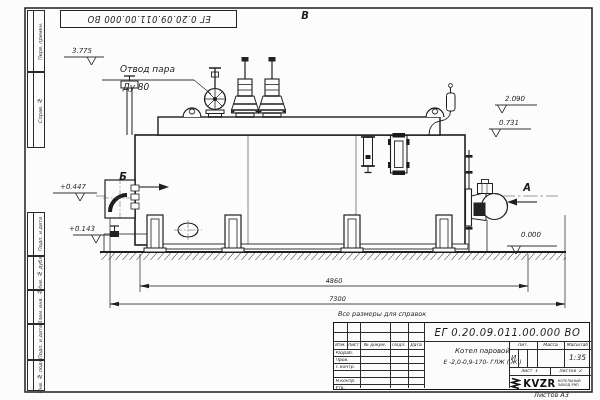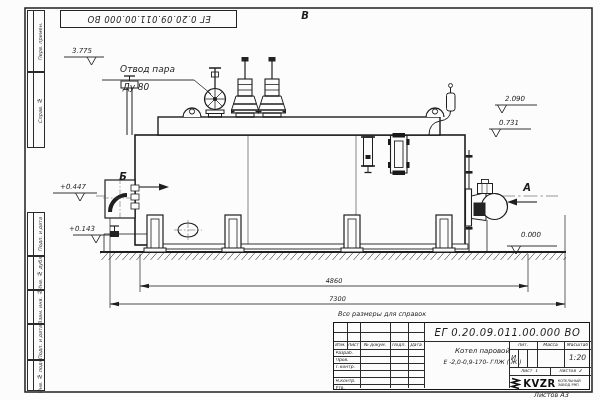--- a/index.html
+++ b/index.html
@@ -346,21 +346,21 @@
 
     <div id="prod">
       <div class="p1">Котел паровой</div>
       <div class="p2">Е -2,0-0,9-170- ГЛЖ ( Ж )</div>
     </div>
 
     <div class="t tc" style="left:175px;top:19.5px;width:28px;">Лит.</div>
     <div class="t tc" style="left:203px;top:19.5px;width:27px;">Масса</div>
     <div class="t tc" style="left:230px;top:19.5px;width:27px;">Масштаб</div>
     <div class="t tc" style="left:175px;top:32px;width:9px;font-size:7px;">И</div>
-    <div class="t tc" style="left:230px;top:31px;width:27px;font-size:7.5px;">1:20</div>
+    <div class="t tc" style="left:230px;top:31px;width:27px;font-size:7.5px;">1:35</div>
 
     <div class="t tc" style="left:175px;top:45.5px;width:41px;">
       <span>Лист</span>&nbsp;
       <span>1</span>
     </div>
     <div class="t tc" style="left:216px;top:45.5px;width:41px;">
       <span>Листов</span>&nbsp;
       <span>2</span>
     </div>
 

